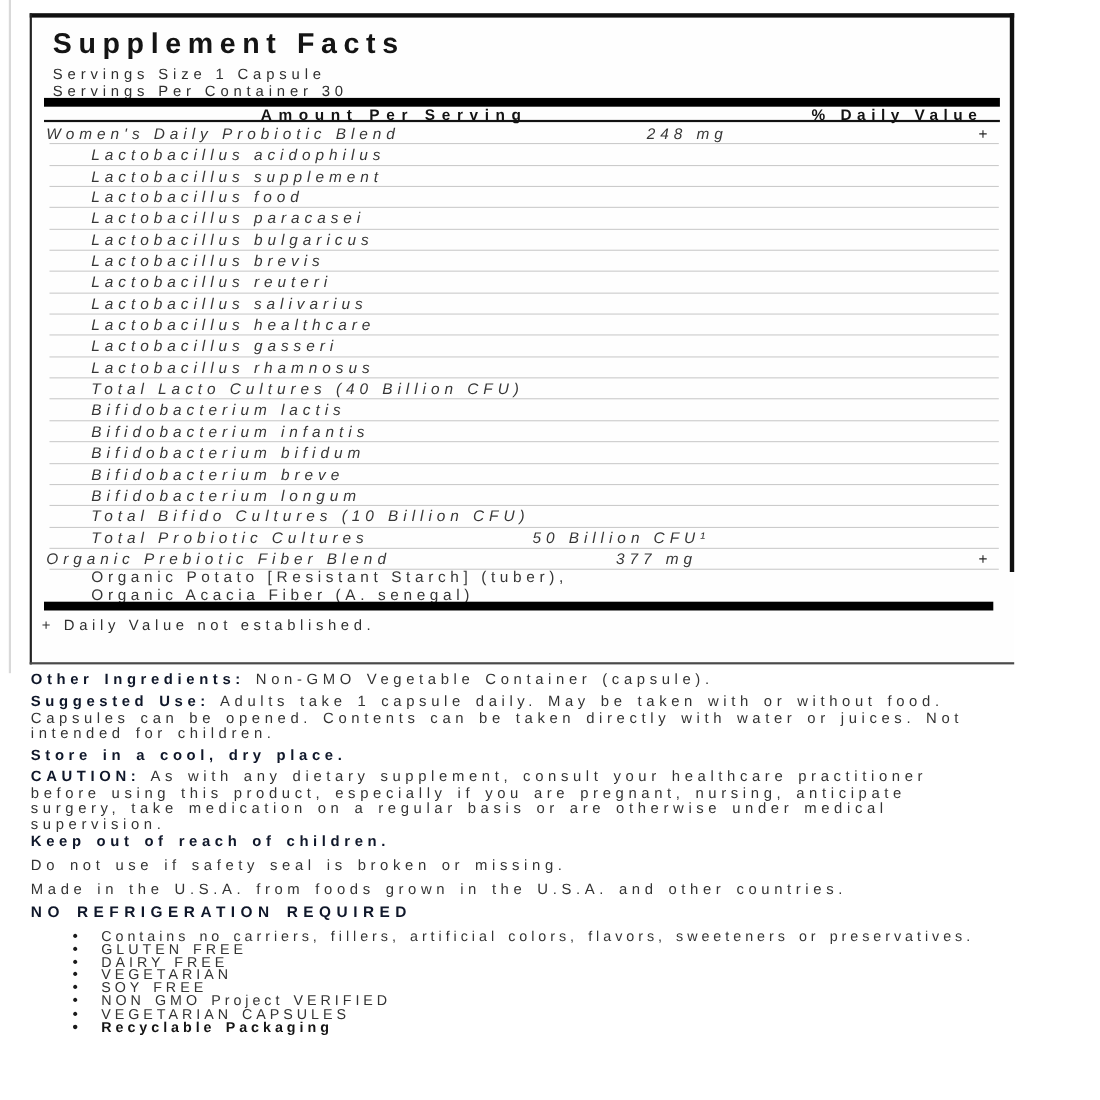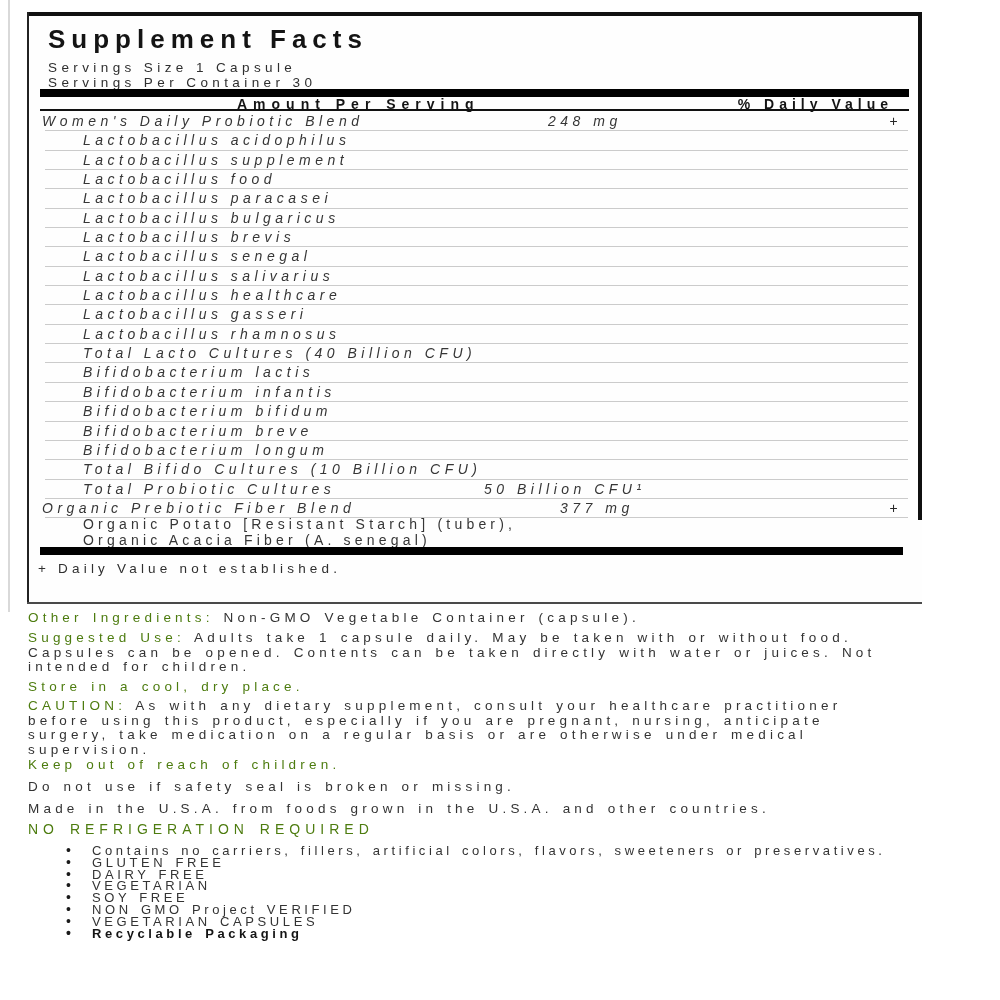--- a/index.html
+++ b/index.html
@@ -32,32 +32,32 @@
 
   .hdr-amount{left:210px;top:84px;font-size:14px;font-weight:bold;letter-spacing:6px;color:#141414;white-space:nowrap;}
   .hdr-dv{right:29px;top:84px;font-size:14px;font-weight:bold;letter-spacing:5px;color:#141414;white-space:nowrap;}
   .thinline{left:13px;top:97px;width:869px;height:2px;background:#111111;}
 
   .rows{left:2px;top:100px;width:889px;}
   .row{position:relative;height:19.35px;line-height:19.35px;font-size:14px;letter-spacing:4.5px;color:#363636;white-space:nowrap;font-style:italic;}
   .row::after{content:"";position:absolute;left:16px;right:10px;bottom:0;height:1px;background:#cbcbcb;}
   .nm{position:absolute;left:13px;top:0;}
   .nm.ind{left:54px;}
-  .amt{position:absolute;left:519px;top:0;}
+  .amt{position:absolute;left:559px;top:0;}
   .amt-cfu{left:455px;}
   .amt-fiber{left:531px;}
   .dv{position:absolute;right:16px;top:0;color:#262626;}
 
   .subing{left:56px;top:505px;font-size:14px;line-height:15.5px;letter-spacing:4.2px;color:#363636;white-space:nowrap;}
   .fn{left:11px;font-size:13.5px;letter-spacing:4.2px;color:#2f2f2f;white-space:nowrap;}
   .fn1{top:549px;} .fn2{top:574px;}
 
   
   .sec{left:28px;width:890px;font-size:13.5px;line-height:14.5px;letter-spacing:4.2px;word-spacing:2px;color:#333333;}
-  .sec b, .bold-line{font-weight:normal;color:#4d7c0f;}
+  .sec b, .bold-line{font-weight:bold;color:#0f172a;}
   .s-other{top:611px;}
   .s-suggested{top:631px;width:878px;}
   .s-store{top:680px;}
   .s-caution{top:699px;width:878px;}
   .s-keep{top:758px;}
   .s-seal{top:780px;}
   .s-made{top:802px;width:920px;}
   .s-norefrig{top:822px;font-size:14px;letter-spacing:5px;}
 
   .bullets{left:62px;top:845px;width:840px;}
@@ -105,21 +105,21 @@
       <div class="row">
           <span class="nm ind">Lactobacillus paracasei</span>
         </div>
       <div class="row">
           <span class="nm ind">Lactobacillus bulgaricus</span>
         </div>
       <div class="row">
           <span class="nm ind">Lactobacillus brevis</span>
         </div>
       <div class="row">
-          <span class="nm ind">Lactobacillus senegal</span>
+          <span class="nm ind">Lactobacillus reuteri</span>
         </div>
       <div class="row">
           <span class="nm ind">Lactobacillus salivarius</span>
         </div>
       <div class="row">
           <span class="nm ind">Lactobacillus healthcare</span>
         </div>
       <div class="row">
           <span class="nm ind">Lactobacillus gasseri</span>
         </div>

